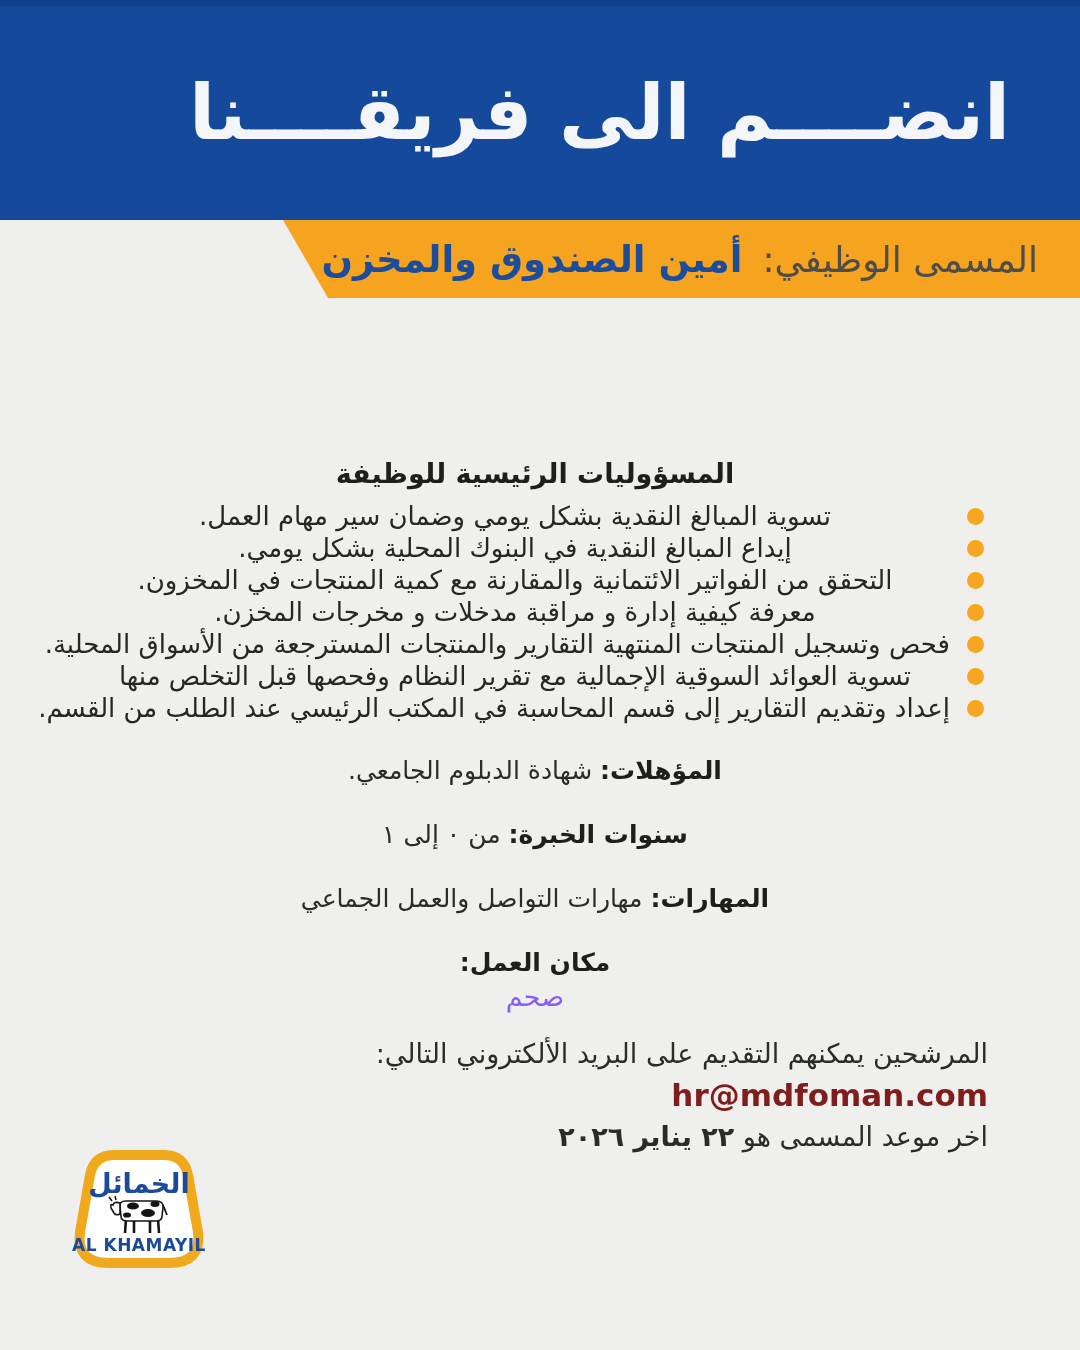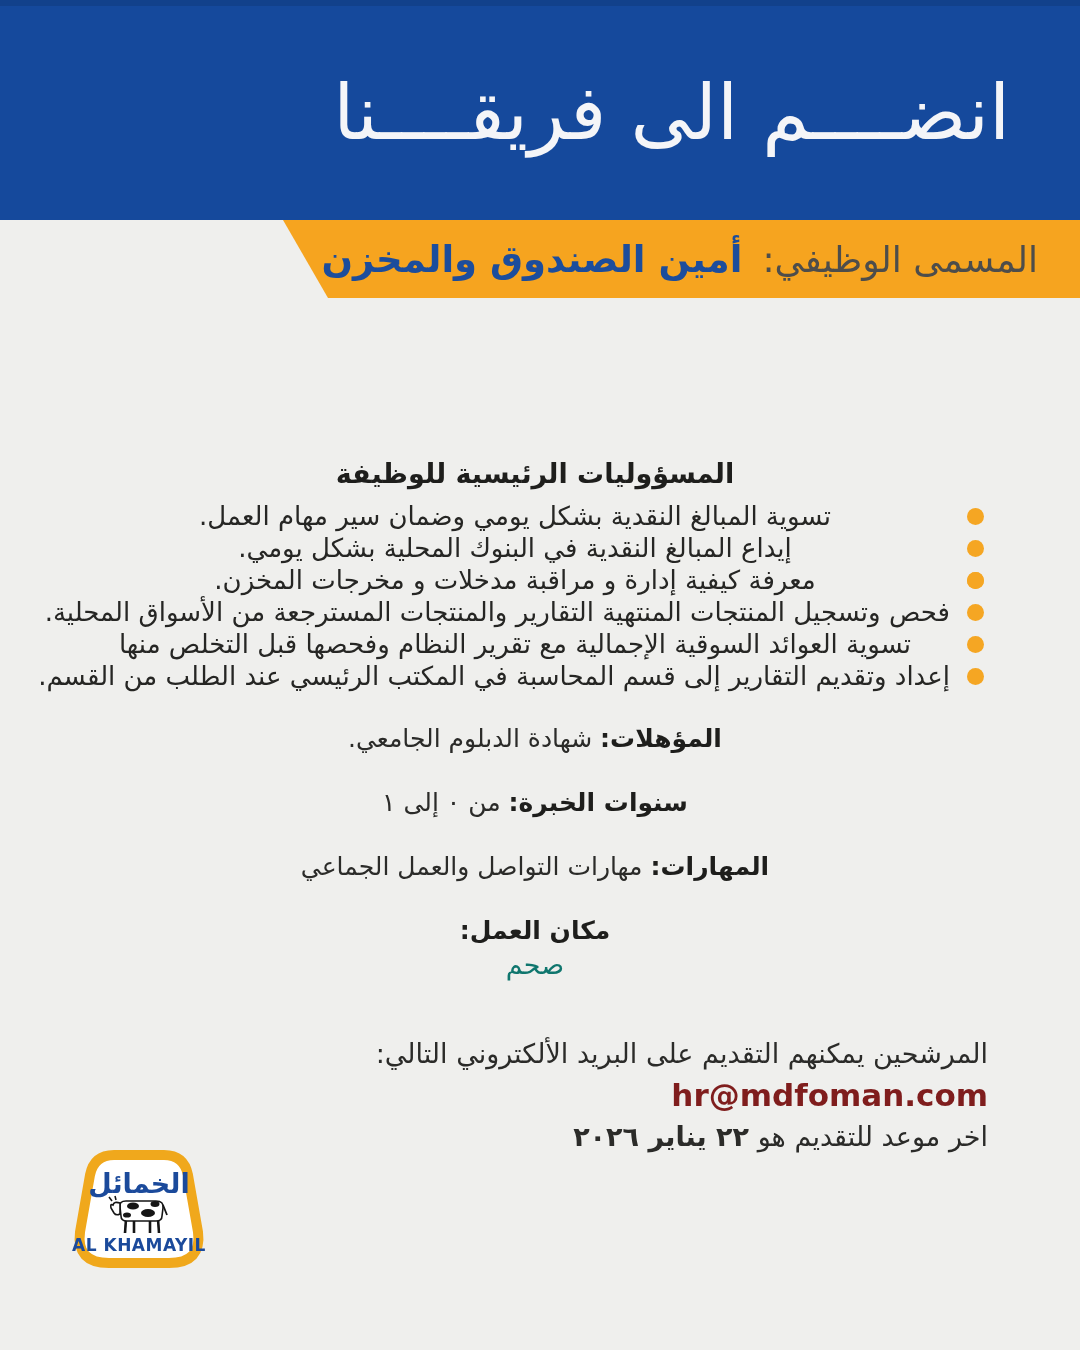--- a/index.html
+++ b/index.html
@@ -9,21 +9,21 @@
     font-family:"DejaVu Sans",sans-serif;color:#262624;
   }
   
   .blue-band{
     position:absolute;top:0;left:0;width:1080px;height:220px;
     background:#15499C;border-top:6px solid #12418B;
     display:flex;align-items:center;justify-content:flex-start;
     box-sizing:border-box;padding-right:70px;
   }
   .main-title{
-    color:#F4F5F8;font-weight:normal;font-size:76px;line-height:1;
+    color:#F4F5F8;font-weight:bold;font-size:76px;line-height:1;
     letter-spacing:1px;white-space:nowrap;
   }
   
   .yellow-band{
     position:absolute;top:220px;right:0;width:797px;height:78px;
     background:#F6A41F;
     clip-path:polygon(0 0,100% 0,100% 100%,45px 100%);
     display:flex;align-items:center;justify-content:flex-start;
     box-sizing:border-box;padding-right:42px;white-space:nowrap;
   }
@@ -41,21 +41,21 @@
     position:relative;padding-right:40px;font-size:26px;line-height:32px;
     white-space:nowrap;
   }
   .resp-list li .dot{
     position:absolute;right:6px;top:8px;width:17px;height:17px;border-radius:50%;
     background:#F5A623;
   }
   .detail-line{margin-top:30px;font-size:25px;line-height:34px;}
   .detail-line .lbl{font-weight:bold;color:#1E1E1C;}
   .detail-line .val{color:#2B2B29;}
-  .loc-value{font-size:27px;line-height:34px;color:#0f766e;}
+  .loc-value{font-size:27px;line-height:34px;color:#8b5cf6;}
   
   .contact{
     position:absolute;top:1034px;right:92px;text-align:right;
   }
   .contact-intro{font-size:27px;line-height:40px;color:#2B2B29;}
   .contact-email{font-size:31px;line-height:42px;font-weight:bold;color:#7f1d1d;}
   .contact-deadline{font-size:27px;line-height:42px;color:#2B2B29;}
   .contact-deadline .date{font-weight:bold;}
   
   .logo{position:absolute;left:70px;top:1147px;width:138px;height:124px;}
@@ -75,21 +75,21 @@
     <span class="job-title">أمين الصندوق والمخزن</span>
   </div>
 
   <div class="content">
 
     <h2 class="resp-heading">المسؤوليات الرئيسية للوظيفة</h2>
 
     <ul class="resp-list">
       <li><span class="dot"></span><span>تسوية المبالغ النقدية بشكل يومي وضمان سير مهام العمل.</span></li>
       <li><span class="dot"></span><span>إيداع المبالغ النقدية في البنوك المحلية بشكل يومي.</span></li>
-      <li><span class="dot"></span></li>
+      <li><span class="dot"></span><span>التحقق من الفواتير الائتمانية والمقارنة مع كمية المنتجات في المخزون.</span></li>
       <li><span class="dot"></span><span>معرفة كيفية إدارة و مراقبة مدخلات و مخرجات المخزن.</span></li>
       <li><span class="dot"></span><span>فحص وتسجيل المنتجات المنتهية التقارير والمنتجات المسترجعة من الأسواق المحلية.</span></li>
       <li><span class="dot"></span><span>تسوية العوائد السوقية الإجمالية مع تقرير النظام وفحصها قبل التخلص منها</span></li>
       <li><span class="dot"></span><span>إعداد وتقديم التقارير إلى قسم المحاسبة في المكتب الرئيسي عند الطلب من القسم.</span></li>
     </ul>
 
     <div class="detail-line">
       <span class="lbl">المؤهلات:</span>
       <span class="val">شهادة الدبلوم الجامعي.</span>
     </div>
@@ -108,21 +108,21 @@
       <span class="lbl">مكان العمل:</span>
     </div>
     <div class="loc-value">صحم</div>
 
   </div>
 
   <div class="contact">
     <div class="contact-intro">المرشحين يمكنهم التقديم على البريد الألكتروني التالي:</div>
     <div class="contact-email">hr@mdfoman.com</div>
     <div class="contact-deadline">
-      <span>اخر موعد للتقديم هو </span><span class="date">٢٢ يناير ٢٠٢٦</span>
+      <span>اخر موعد المسمى هو </span><span class="date">٢٢ يناير ٢٠٢٦</span>
     </div>
   </div>
 
   <div class="logo">
     <svg viewBox="0 0 138 124" xmlns="http://www.w3.org/2000/svg">
       <path d="M44,8 L94,8 Q114,8 118,28 L128,85 Q132,116 99,116 L39,116 Q6,116 10,85 L20,28 Q24,8 44,8 Z" fill="#FFFFFF" stroke="#F0A81C" stroke-width="10" stroke-linejoin="round"></path>
       <text x="69" y="46" font-size="27" font-weight="bold" fill="#1B4A9B" text-anchor="middle" font-family="DejaVu Sans, sans-serif">الخمائل</text>
       <g stroke="#151515" fill="#FFFFFF" stroke-width="1.6">
         <line x1="56" y1="72" x2="55" y2="86" stroke-width="2.6"></line>
         <line x1="64" y1="73" x2="64" y2="86" stroke-width="2.6"></line>

